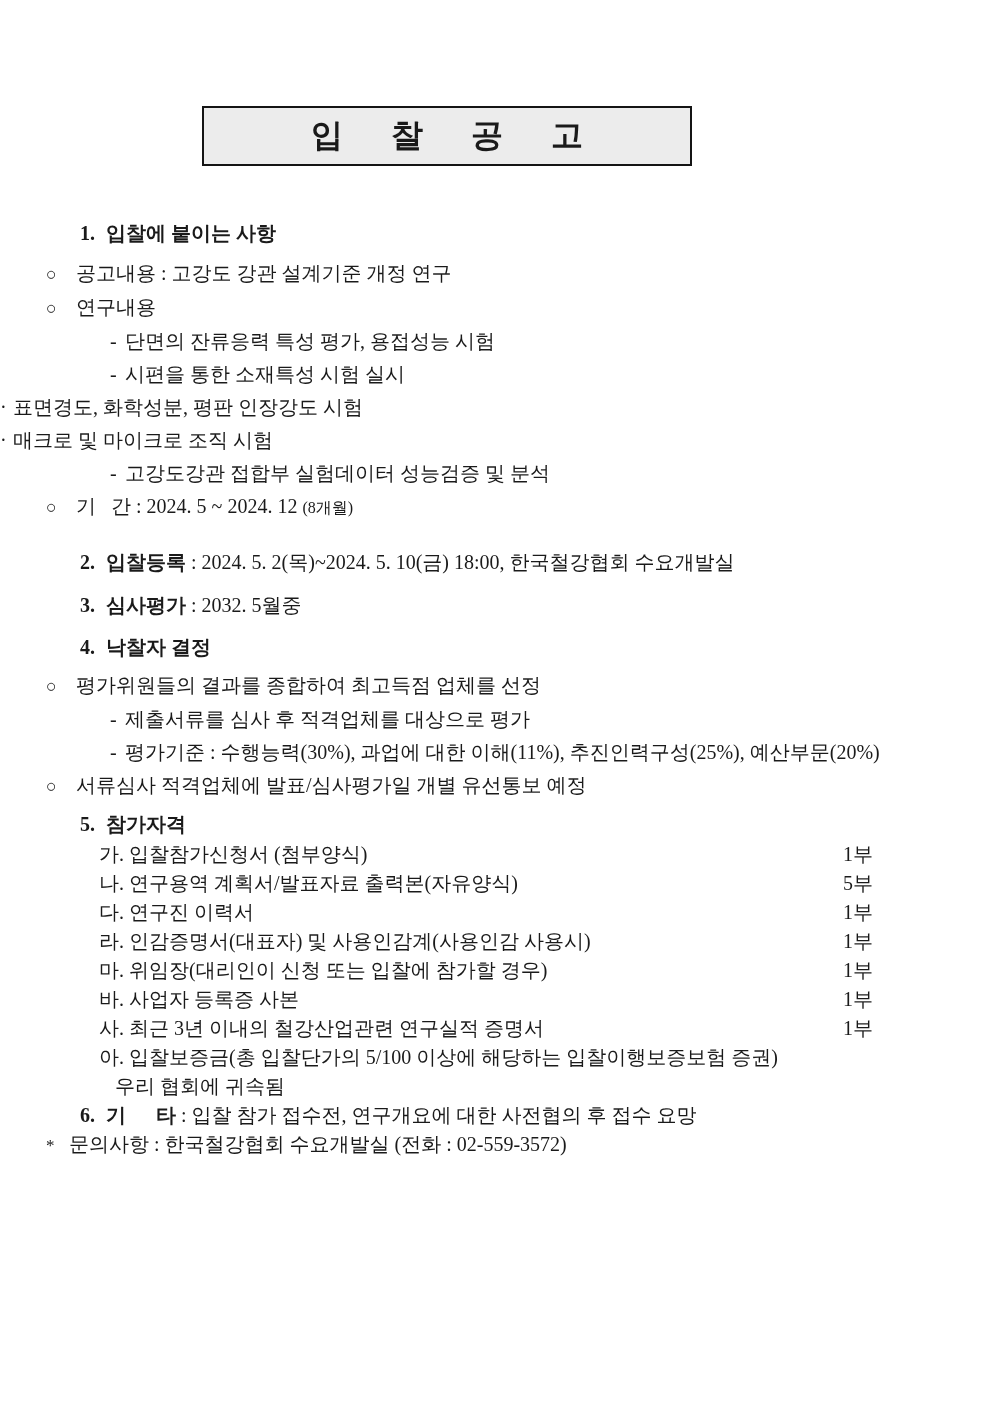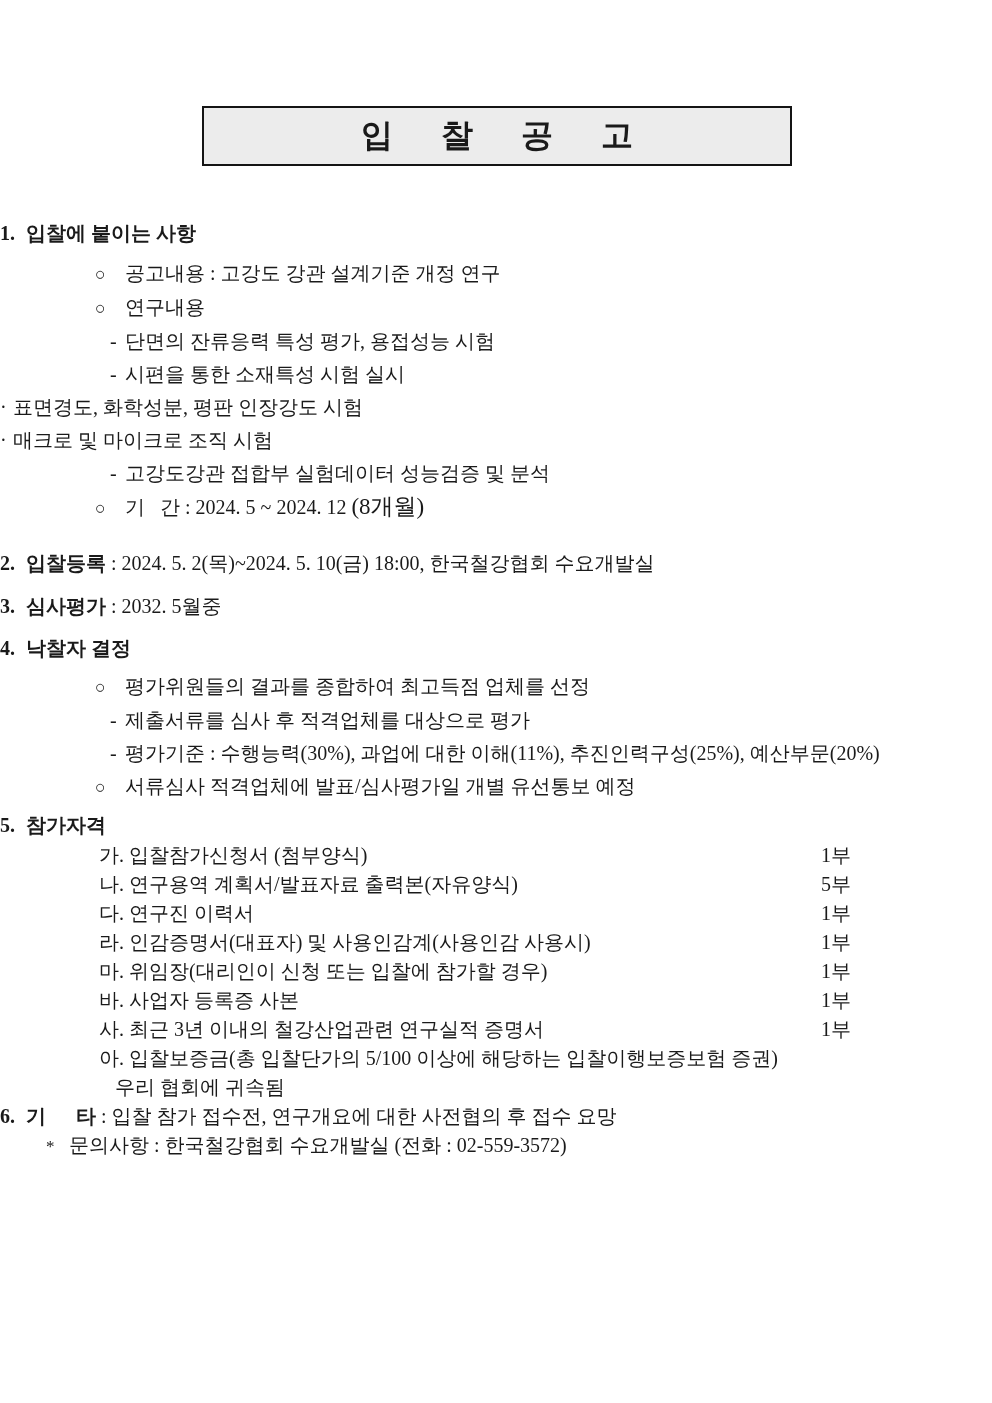--- a/index.html
+++ b/index.html
@@ -3,21 +3,21 @@
 <meta charset="utf-8">
 <style>
   html,body{margin:0;padding:0;}
   body{
     width:992px;height:1403px;overflow:hidden;background:#ffffff;
     font-family:"Liberation Serif","DejaVu Serif",serif;
     color:#1a1a1a;
   }
   .page{position:relative;width:992px;height:1403px;background:#ffffff;}
   .title-box{
-    box-sizing:border-box;width:590px;height:60px;
+    box-sizing:border-box;width:490px;height:60px;
     margin:106px 12px 0 202px;
     background:#ececec;border:2px solid #141414;
     display:flex;align-items:center;justify-content:center;
   }
   .title-text{
     font-size:32px;font-weight:bold;white-space:pre;
     letter-spacing:20px;padding-left:20px;
   }
   .doc{margin-top:51px;}
   .section{margin:0;}
@@ -25,40 +25,40 @@
   .sec-3{margin-top:10px;}
   .sec-4{margin-top:9px;}
   .sec-5{margin-top:5px;}
   .sec-6{margin-top:0;}
   .line{
     position:relative;white-space:pre;
     font-size:20px;line-height:33px;
   }
   .sec-5 .line,.sec-6 .line{line-height:29px;}
   .sec-5 .lv-heading{line-height:32px;}
-  .lv-heading{font-weight:bold;}
+  .lv-heading{font-weight:bold;padding-left:80px;}
   .lv-heading .rest{font-weight:normal;}
   .sec-1 .lv-heading{margin-bottom:7px;}
   .sec-4 .lv-heading{margin-bottom:5px;}
-  .lv-circle{padding-left:95px;}
+  .lv-circle{padding-left:46px;}
   .lv-dash{padding-left:110px;}
   .lv-dot{}
   .lv-item{padding-left:99px;}
   .lv-dash2{padding-left:110px;}
   .lv-cont{padding-left:115px;}
   .lv-note{padding-left:46px;}
   .marker{display:inline-block;}
   .lv-heading .marker{width:26px;}
   .lv-circle .marker{width:30px;font-size:18px;}
   .lv-dash .marker,.lv-dash2 .marker{width:15px;}
   .lv-dot .marker{width:13px;}
   .lv-item .marker{width:30px;}
   .lv-note .marker{width:23px;font-size:17px;}
-  .small{font-size:23px;}
-  .count{position:absolute;left:821px;top:0;}
+  .small{font-size:16px;}
+  .count{position:absolute;left:843px;top:0;}
 </style>
 </head>
 <body>
 
 <div class="page">
   <div class="title-box">
     <span class="title-text">입 찰 공 고</span>
   </div>
   <div class="doc" id="doc-body">
       <div class="section sec-1">

